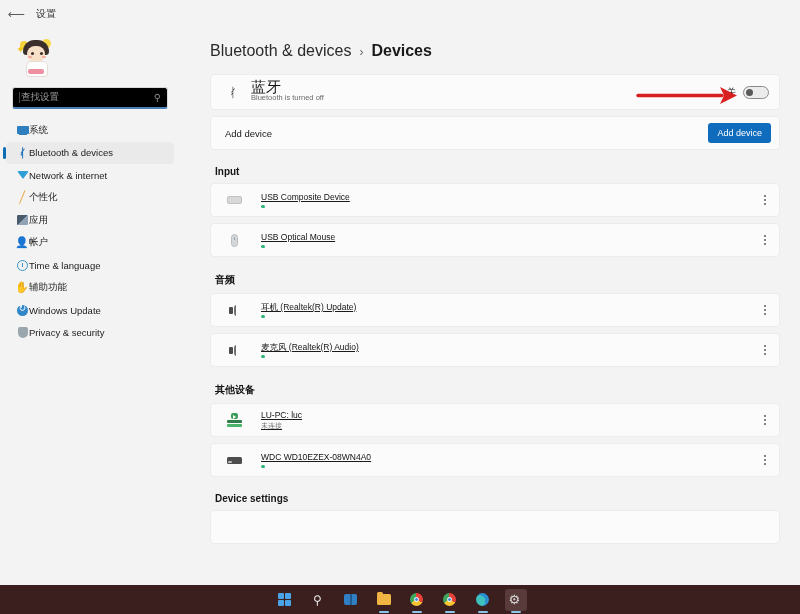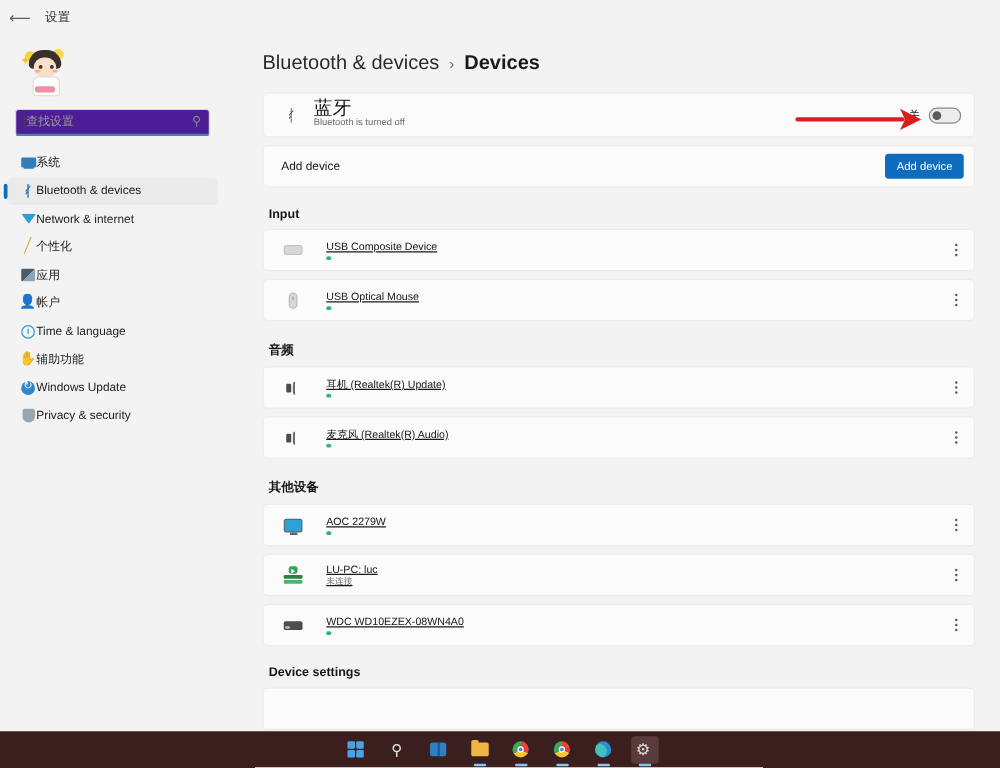--- a/index.html
+++ b/index.html
@@ -124,21 +124,21 @@
     position: absolute;
     left: 14px; top: 35px;
     width: 16px; height: 5px;
     background: #ef8fa2;
     border-radius: 2px;
   }
 
   .search-wrap {
     margin: 9px 12px 0 12px;
     height: 22px;
-    background: #4c1d95;
+    background: #000000;
     border: 1px solid #d8d8d8;
     border-bottom: 2px solid #4a7fb5;
     border-radius: 3px;
     display: flex;
     align-items: center;
     padding: 0 6px;
     box-sizing: border-box;
   }
   .search-caret {
     width: 1px; height: 11px;
@@ -612,34 +612,20 @@
         </div>
         <div class="kebab">
             <i></i>
             <i></i>
             <i></i>
           </div>
       </div>
 
       <div class="section-title">其他设备</div>
 
-      <div class="device-card">
-        <div class="dev-icon">
-            <span class="gi-monitor"></span>
-          </div>
-        <div class="dev-texts">
-          <div class="dev-name">AOC 2279W</div>
-          <div class="dot"></div>
-        </div>
-        <div class="kebab">
-            <i></i>
-            <i></i>
-            <i></i>
-          </div>
-      </div>
 
       <div class="device-card">
         <div class="dev-icon">
           <span class="gi-server">
               <span class="top"></span>
               <span class="mid"></span>
               <span class="bot"></span>
             </span>
         </div>
         <div class="dev-texts">

